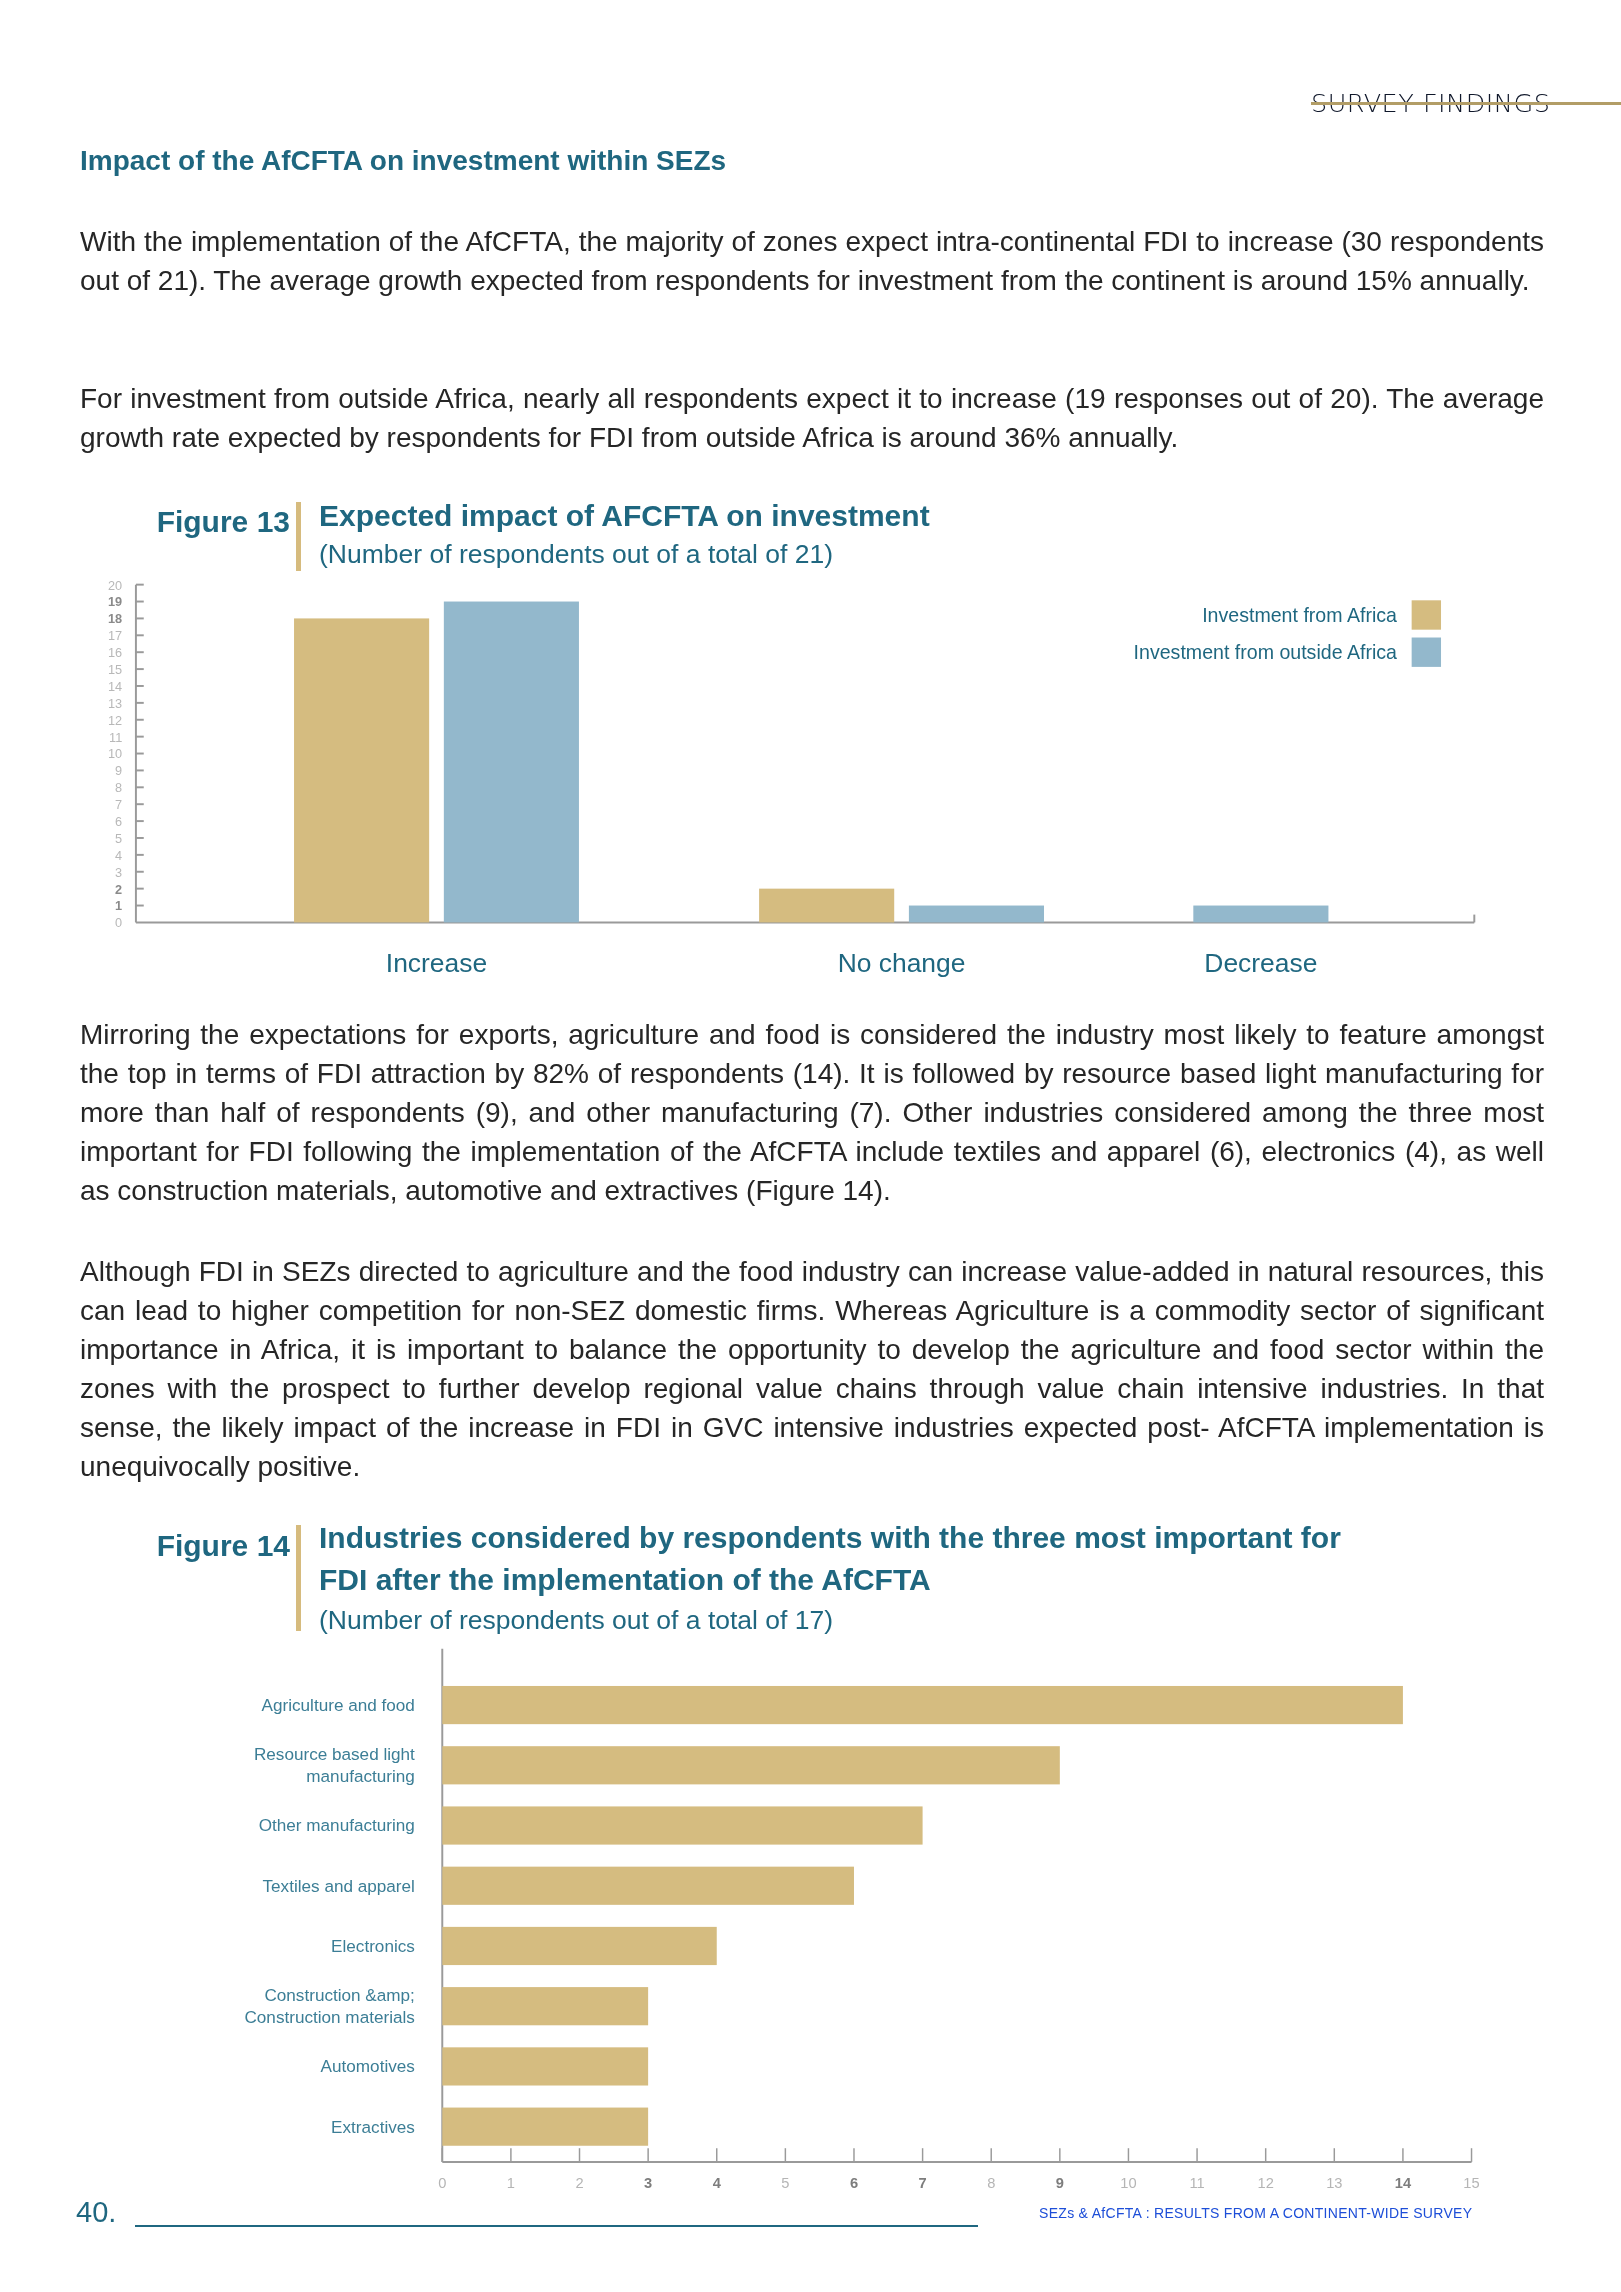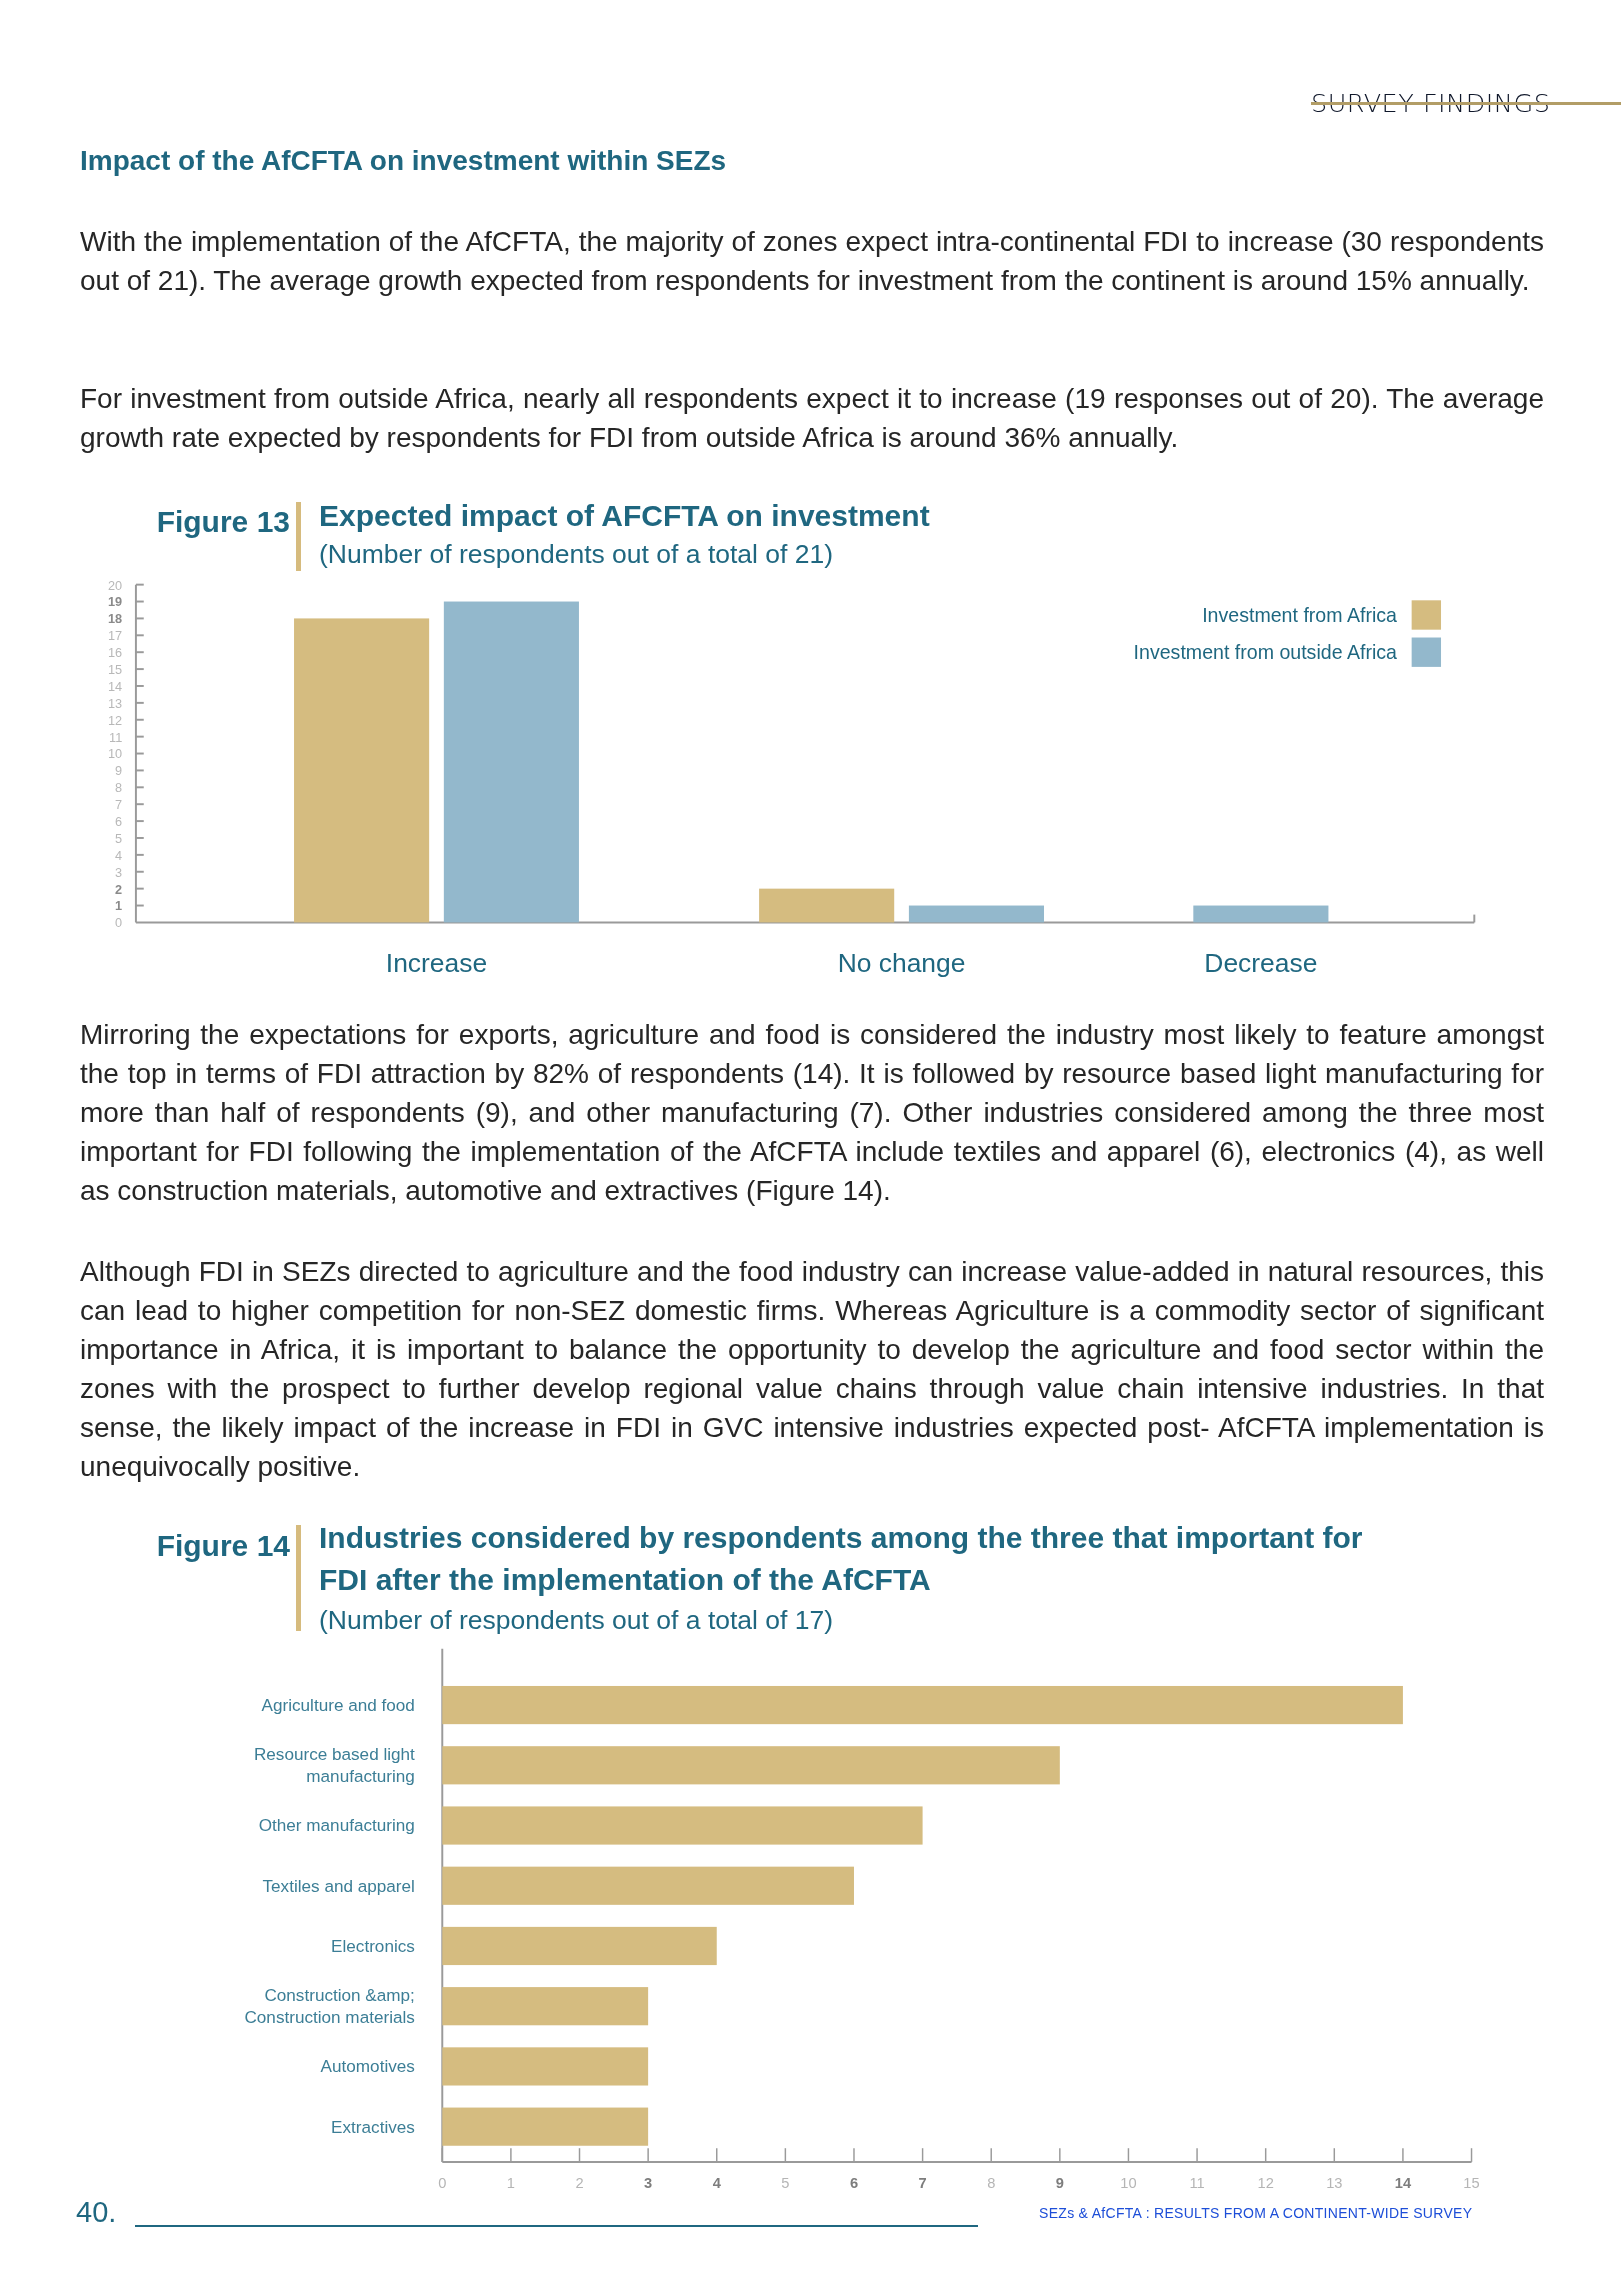--- a/index.html
+++ b/index.html
@@ -93,21 +93,21 @@
     <rect x="1441" y="33" width="30" height="30" fill="#d5bc80"></rect>
     <text x="1426" y="93" text-anchor="end" font-size="20" fill="#1f6780">Investment from outside Africa</text>
     <rect x="1441" y="71" width="30" height="30" fill="#93b8cc"></rect>
   </svg>
 
 <div class="para" style="top:1015px;">Mirroring the expectations for exports, agriculture and food is considered the industry most likely to feature amongst the top in terms of FDI attraction by 82% of respondents (14). It is followed by resource based light manufacturing for more than half of respondents (9), and other manufacturing (7). Other industries considered among the three most important for FDI following the implementation of the AfCFTA include textiles and apparel (6), electronics (4), as well as construction materials, automotive and extractives (Figure 14).</div>
 <div class="para" style="top:1252px;">Although FDI in SEZs directed to agriculture and the food industry can increase value-added in natural resources, this can lead to higher competition for non-SEZ domestic firms. Whereas Agriculture is a commodity sector of significant importance in Africa, it is important to balance the opportunity to develop the agriculture and food sector within the zones with the prospect to further develop regional value chains through value chain intensive industries. In that sense, the likely impact of the increase in FDI in GVC intensive industries expected post- AfCFTA implementation is unequivocally positive.</div>
 
 <div class="fig-label" style="left:98px; width:192px; top:1521px;">Figure 14</div>
 <div class="fig-bar" style="left:296px; top:1525px; height:106px;"></div>
-<div class="fig-title" style="left:319px; top:1517px;">Industries considered by respondents among the three that important for</div>
+<div class="fig-title" style="left:319px; top:1517px;">Industries considered by respondents with the three most important for</div>
 <div class="fig-title" style="left:319px; top:1559px;">FDI after the implementation of the AfCFTA</div>
 <div class="fig-sub" style="left:319px; top:1605px;">(Number of respondents out of a total of 17)</div>
 
 <svg id="chart14" style="position:absolute; left:0; top:1637px;" width="1621" height="568" viewBox="0 0 1654 580">
     <line x1="451" y1="12" x2="451" y2="536" stroke="#9a9a9a" stroke-width="2"></line>
     <line x1="451" y1="536" x2="1502" y2="536" stroke="#9a9a9a" stroke-width="2"></line>
     <line x1="451" y1="522" x2="451" y2="536" stroke="#9a9a9a" stroke-width="1.5"></line>
     <text x="451" y="563" text-anchor="middle" font-size="15" fill="#b5b5b5" font-weight="normal">0</text>
     <line x1="521.0666666666666" y1="522" x2="521.0666666666666" y2="536" stroke="#9a9a9a" stroke-width="1.5"></line>
     <text x="521.0666666666666" y="563" text-anchor="middle" font-size="15" fill="#b5b5b5" font-weight="normal">1</text>

